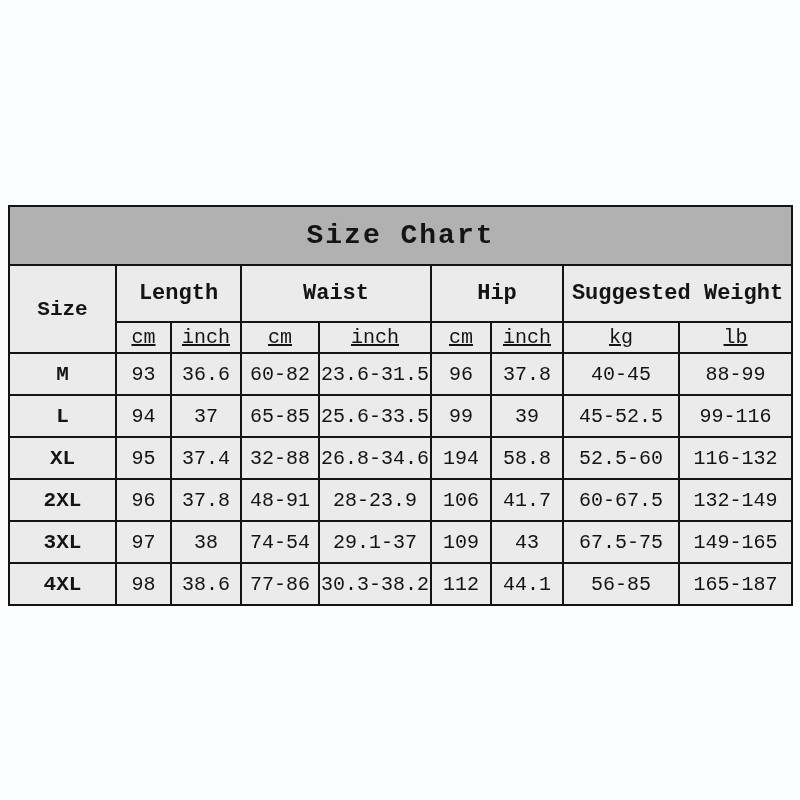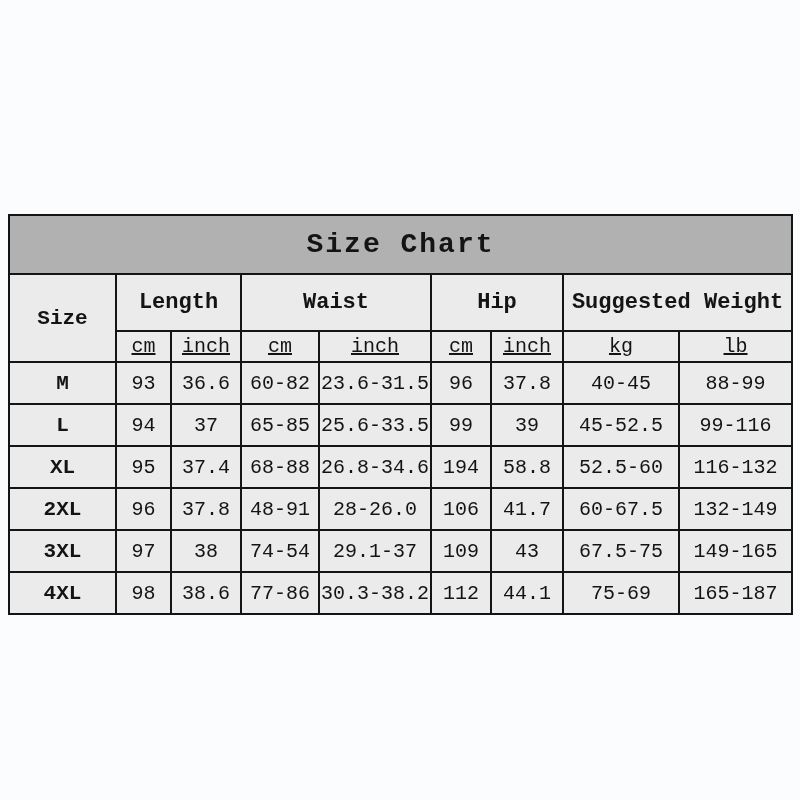--- a/index.html
+++ b/index.html
@@ -6,21 +6,21 @@
   body{
     width:800px;height:800px;
     background:#fbfcfe;
     font-family:"Liberation Mono","DejaVu Sans Mono",monospace;
     color:#141414;
   }
   .canvas{
     position:relative;width:800px;height:800px;overflow:hidden;
   }
   table.size-chart{
-    position:absolute;left:8px;top:214px;
+    position:absolute;left:8px;top:205px;
     width:783px;
     border-collapse:collapse;
     table-layout:fixed;
   }
   table.size-chart td,table.size-chart th{
     border:2px solid var(--border,#141414);
     background:var(--cell-bg,#ebebeb);
     text-align:center;
     vertical-align:middle;
     padding:0;
@@ -110,33 +110,33 @@
         <td>25.6-33.5</td>
         <td>99</td>
         <td>39</td>
         <td>45-52.5</td>
         <td>99-116</td>
       </tr>
       <tr class="data-row">
         <td class="size-cell">XL</td>
         <td>95</td>
         <td>37.4</td>
-        <td>68-88</td>
+        <td>32-88</td>
         <td>26.8-34.6</td>
         <td>194</td>
         <td>58.8</td>
         <td>52.5-60</td>
         <td>116-132</td>
       </tr>
       <tr class="data-row">
         <td class="size-cell">2XL</td>
         <td>96</td>
         <td>37.8</td>
         <td>48-91</td>
-        <td>28-26.0</td>
+        <td>28-23.9</td>
         <td>106</td>
         <td>41.7</td>
         <td>60-67.5</td>
         <td>132-149</td>
       </tr>
       <tr class="data-row">
         <td class="size-cell">3XL</td>
         <td>97</td>
         <td>38</td>
         <td>74-54</td>
@@ -147,18 +147,18 @@
         <td>149-165</td>
       </tr>
       <tr class="data-row">
         <td class="size-cell">4XL</td>
         <td>98</td>
         <td>38.6</td>
         <td>77-86</td>
         <td>30.3-38.2</td>
         <td>112</td>
         <td>44.1</td>
-        <td>75-69</td>
+        <td>56-85</td>
         <td>165-187</td>
       </tr>
     </tbody>
   </table>
 </div>
 
 </body></html>

